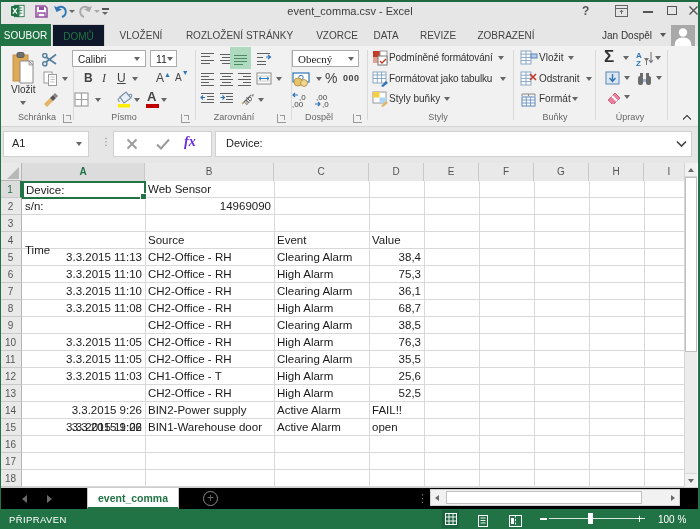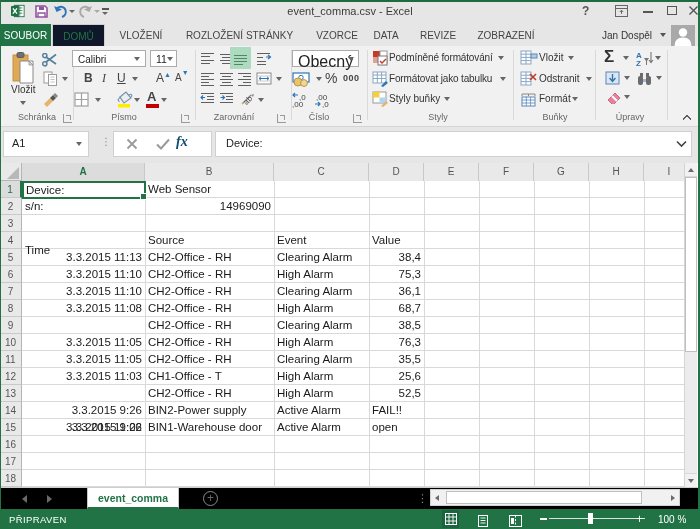--- a/index.html
+++ b/index.html
@@ -119,21 +119,21 @@
     <div class="gsep" style="left:73px;"></div>
     <div class="gsep" style="left:195px;"></div>
     <div class="gsep" style="left:291px;"></div>
     <div class="gsep" style="left:367px;"></div>
     <div class="gsep" style="left:513px;"></div>
     <div class="gsep" style="left:595px;"></div>
     <div class="gsep" style="left:667px;"></div>
     <div class="glabel" style="left:7px;width:60px;">Schránka</div>
     <div class="glabel" style="left:94px;width:60px;">Písmo</div>
     <div class="glabel" style="left:204px;width:60px;">Zarovnání</div>
-    <div class="glabel" style="left:289px;width:60px;">Číslo</div>
+    <div class="glabel" style="left:289px;width:60px;">Dospěl</div>
     <div class="glabel" style="left:408px;width:60px;">Styly</div>
     <div class="glabel" style="left:525px;width:60px;">Buňky</div>
     <div class="glabel" style="left:600px;width:60px;">Úpravy</div>
     <div class="launch" style="left:63px;"></div>
     <div class="launch" style="left:181px;"></div>
     <div class="launch" style="left:277px;"></div>
     <div class="launch" style="left:353px;"></div>
     <div id="ribbon-content">
 
       <svg class="abs" style="left:12px;top:6px;" width="24" height="32" viewBox="0 0 24 32">
@@ -230,21 +230,21 @@
       </svg>
       <svg class="abs" style="left:240px;top:45px;" width="16" height="16" viewBox="0 0 16 16">
         <path d="M2 13 L11 4" stroke="#888" stroke-width="1.3"></path>
         <path d="M11 4 l3 -1 l-1 3 Z" fill="#888"></path>
         <path d="M2 13 l2.5 0 l-2 -2.2 Z" fill="#e3b568"></path>
         <text x="4" y="12" font-size="8" fill="#444" transform="rotate(-45 8 10)">ab</text>
       </svg>
       <div class="dar" style="left:258px;top:52px;"></div>
 
       <div class="abs" style="left:292px;top:4px;width:67px;height:17px;background:#fff;border:1px solid #ababab;">
-        <span style="position:absolute;left:5px;top:2px;font-size:16px;color:#222;">Obecný</span>
+        <span style="position:absolute;left:5px;top:2px;font-size:11px;color:#222;font-family:Liberation Serif, serif;">Obecný</span>
         <div class="dar" style="right:4px;top:6px;"></div>
       </div>
       <svg class="abs" style="left:292px;top:26px;" width="20" height="15" viewBox="0 0 20 15">
         <rect x="1" y="1" width="16" height="9" fill="#fff" stroke="#2e75b6" stroke-width="1.2"></rect>
         <circle cx="9" cy="5.5" r="2.2" fill="none" stroke="#2e75b6"></circle>
         <circle cx="6" cy="10" r="4" fill="#e8c46b" stroke="#b8964b"></circle>
         <circle cx="12" cy="11" r="3.4" fill="#f0d795" stroke="#b8964b"></circle>
       </svg>
       <div class="dar" style="left:316px;top:31px;"></div>
       <div class="abs" style="left:325px;top:24px;font-size:14px;color:#444;">%</div>
@@ -347,21 +347,21 @@
       <div class="dar" style="right:6px;top:10px;"></div>
     </div>
     <div class="abs" style="left:101px;top:9px;width:3px;height:13px;color:#888;font-size:10px;">⋮</div>
     <div class="fbox" style="left:113px;width:99px;">
       <svg class="abs" style="left:12px;top:6px;" width="12" height="12" viewBox="0 0 12 12">
         <path d="M1.5 1.5 L10.5 10.5 M10.5 1.5 L1.5 10.5" stroke="#9a9a9a" stroke-width="1.8"></path>
       </svg>
       <svg class="abs" style="left:42px;top:6px;" width="14" height="12" viewBox="0 0 14 12">
         <path d="M1 6.5 L5 10.5 L13 1.5" stroke="#9a9a9a" stroke-width="2" fill="none"></path>
       </svg>
-      <div class="abs" style="left:62px;top:2px;font-family:'Liberation Serif',serif;font-style:italic;font-weight:bold;font-size:14px;color:#0c4a6e;">fx</div>
+      <div class="abs" style="left:70px;top:2px;font-family:'Liberation Serif',serif;font-style:italic;font-weight:bold;font-size:14px;color:#6d28d9;">fx</div>
     </div>
     <div class="fbox" style="left:215px;width:477px;">
         <span style="position:absolute;left:10px;top:5px;font-size:11px;color:#222;">Device:</span>
       <svg class="abs" style="right:4px;top:8px;" width="11" height="8" viewBox="0 0 11 8">
         <path d="M1 1.5 L5.5 6 L10 1.5" stroke="#444" stroke-width="1.6" fill="none"></path>
       </svg>
     </div>
   </div>
 
   <div id="gridwrap">

